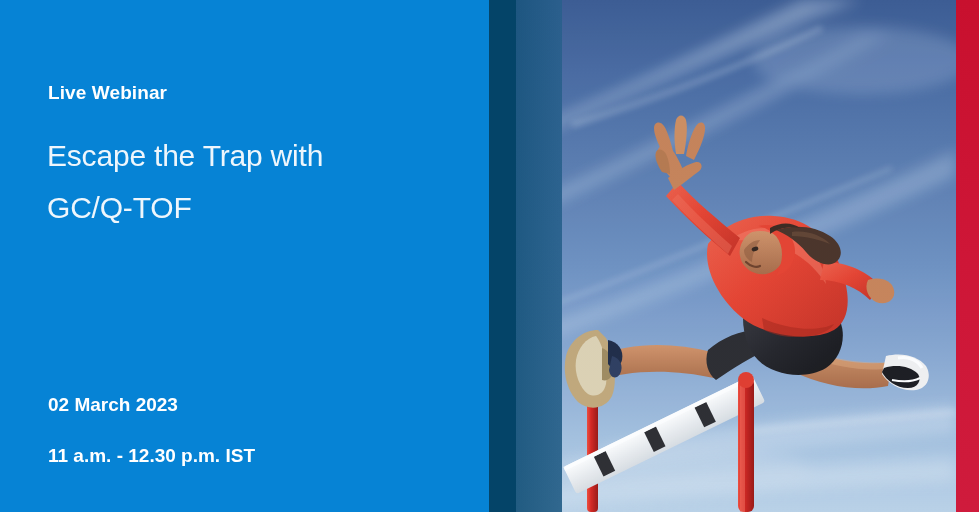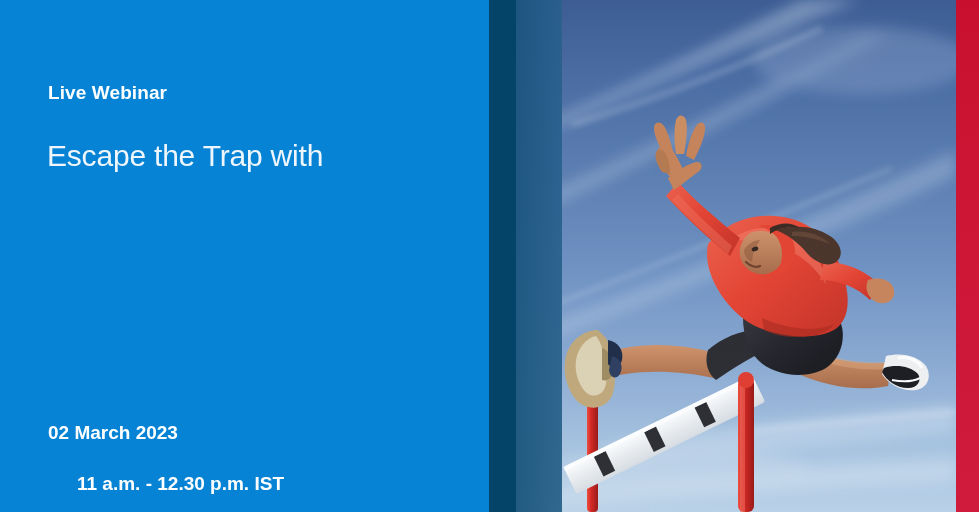--- a/index.html
+++ b/index.html
@@ -26,23 +26,23 @@
     position:absolute;left:47px;top:130px;width:420px;
     font-size:30px;font-weight:300;color:#eef6fc;
     line-height:52px;letter-spacing:-.2px;
   }
   .headline .ln{display:block;}
   .date-block{
     position:absolute;left:48px;top:394px;
   }
   .date-line{
     font-size:19px;font-weight:bold;color:#ffffff;
-    line-height:22px;white-space:nowrap;margin-top:28px;
-  }
-  .date-line.second{margin-top:29px;margin-left:29px;}
+    line-height:22px;white-space:nowrap;
+  }
+  .date-line.second{margin-top:29px;}
 
   
   .band-navy{
     position:absolute;left:489px;top:0;width:27px;height:512px;
     background:#044468;z-index:5;
   }
   .band-mid{
     position:absolute;left:516px;top:0;width:46px;height:512px;
     background:linear-gradient(180deg,#2b5f8d 0%,#2d6490 45%,#31688f 100%);
     z-index:5;
@@ -78,20 +78,21 @@
 <body>
 
 <div id="banner">
 
   <div class="blue-panel">
 
     <div class="eyebrow">Live Webinar</div>
 
     <div class="headline">
       <span class="ln">Escape the Trap with</span>
+      <span class="ln">GC/Q-TOF</span>
     </div>
 
     <div class="date-block">
       <div class="date-line">02 March 2023</div>
       <div class="date-line second">11 a.m. - 12.30 p.m. IST</div>
     </div>
 
   </div>
 
   <div class="band-navy"></div>

